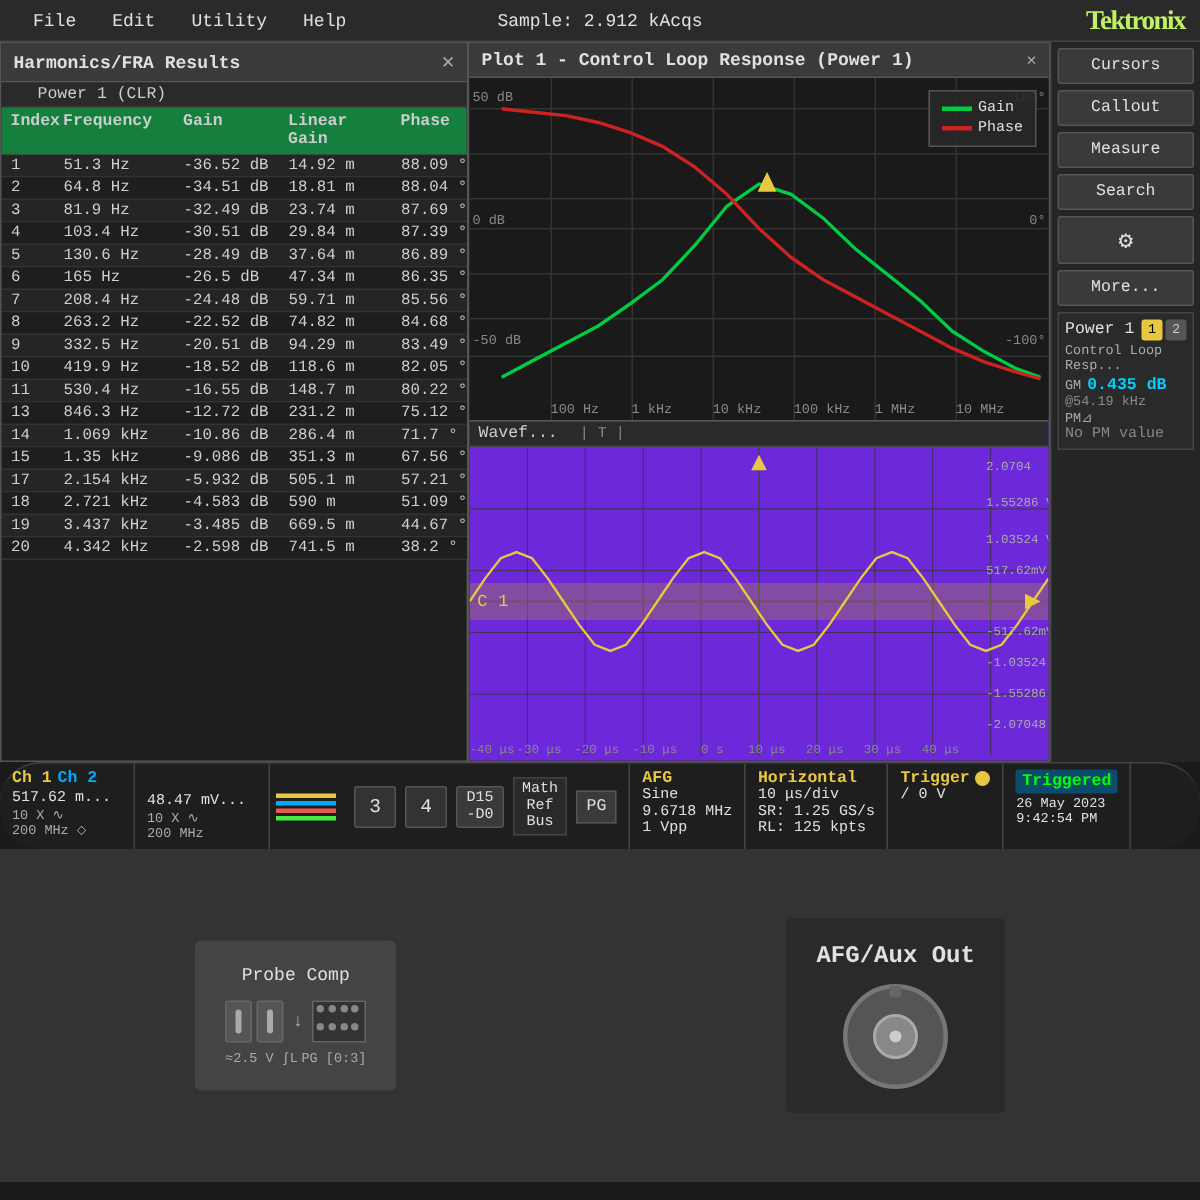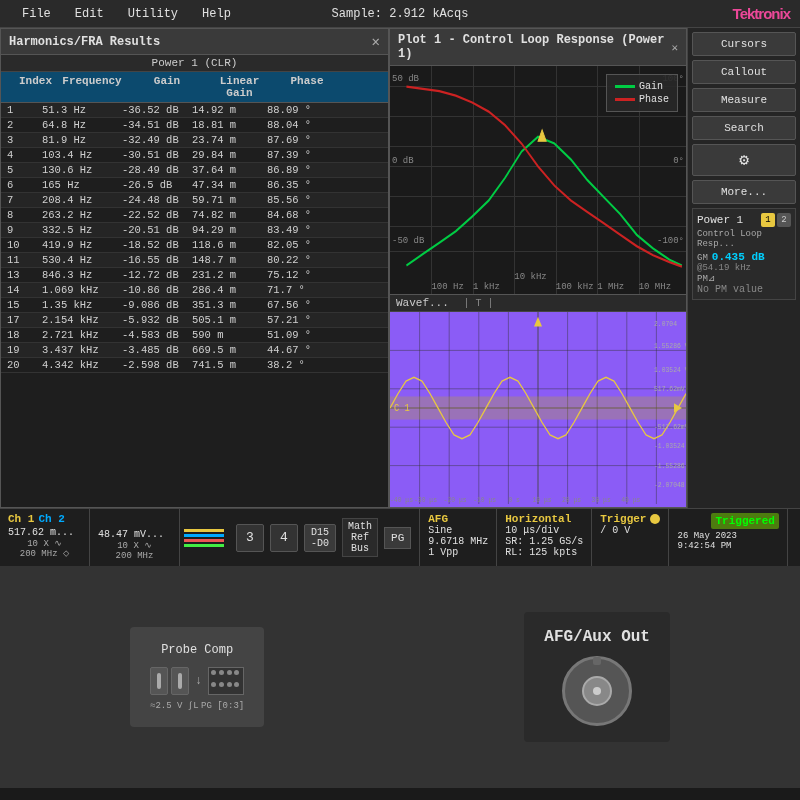--- a/index.html
+++ b/index.html
@@ -32,37 +32,37 @@
     #sample-info {
       position: absolute;
       left: 50%;
       transform: translateX(-50%);
       color: #e0e0e0;
       font-size: 12px;
     }
     #tektronix-logo {
       position: absolute;
       right: 10px;
-      color: #ec4899;
-      font-size: 15px;
+      color: #bef264;
+      font-size: 18px;
       font-weight: bold;
-      font-family: Liberation Sans, sans-serif;
+      font-family: Liberation Serif, serif;
       letter-spacing: -1px;
     }
 
     
     #main-area {
       display: flex;
       height: 480px;
       background: #1e1e1e;
     }
 
     
     #harmonics-panel {
-      width: 389px;
+      width: 312px;
       background: #1e1e1e;
       border: 1px solid #555;
       flex-shrink: 0;
     }
     #harmonics-header {
       background: #3a3a3a;
       padding: 4px 8px;
       display: flex;
       justify-content: space-between;
       align-items: center;
@@ -77,29 +77,27 @@
       color: #aaa;
       cursor: pointer;
       font-size: 14px;
     }
     #power-label {
       background: #2a2a2a;
       padding: 2px 24px;
       font-size: 11px;
       color: #ccc;
       border-bottom: 1px solid #444;
-      text-align: center;
     }
     #table-header {
       display: grid;
       grid-template-columns: 35px 80px 70px 75px 60px;
-      background: #0c4a6e;
+      background: #15803d;
       border-bottom: 1px solid #555;
-      padding: 2px 16px;
-      text-align: center;
+      padding: 2px 4px;
     }
     #table-header span {
       color: #ccc;
       font-size: 11px;
       font-weight: bold;
       padding: 1px 2px;
     }
     #table-body {
       overflow-y: auto;
       height: 380px;
@@ -186,41 +184,41 @@
       background: rgba(40,40,40,0.9);
       border: 1px solid #555;
       padding: 4px 8px;
       font-size: 10px;
     }
     .legend-item { display: flex; align-items: center; gap: 4px; margin: 2px 0; }
     .legend-color { width: 20px; height: 3px; }
 
     
     #waveform-area {
-      background: #8b5cf6;
+      background: #6d28d9;
       flex: 1;
       position: relative;
       overflow: hidden;
       border-top: 1px solid #555;
     }
     #waveform-header {
       background: #2a2a2a;
       padding: 2px 6px;
       font-size: 11px;
       color: #ccc;
       border-bottom: 1px solid #444;
     }
     #waveform-svg {
       width: 100%;
       height: calc(100% - 20px);
     }
 
     
     #right-panel {
-      width: 113px;
+      width: 100px;
       background: #252525;
       border-left: 1px solid #444;
       display: flex;
       flex-direction: column;
       padding: 4px;
       gap: 4px;
     }
     .ctrl-btn {
       background: #3a3a3a;
       border: 1px solid #555;
@@ -267,34 +265,35 @@
     .pm-label { color: #aaa; font-size: 9px; }
     .no-pm { color: #888; font-size: 10px; }
 
     
     #status-bar {
       height: 58px;
       background: #1e1e1e;
       display: flex;
       align-items: stretch;
       border-top: 1px solid #444;
+      border-radius: 27px;
     }
     .ch-block {
       padding: 4px 8px;
       border-right: 1px solid #444;
       min-width: 90px;
     }
     .ch-label {
       font-size: 11px;
       font-weight: bold;
       margin-bottom: 2px;
     }
     .ch1-label { color: #e8c840; }
     .ch-value { color: #e0e0e0; font-size: 10px; }
-    .ch-sub { color: #aaa; font-size: 9px; text-align: center; }
+    .ch-sub { color: #aaa; font-size: 9px; }
 
     .center-controls {
       display: flex;
       align-items: center;
       padding: 0 8px;
       gap: 6px;
     }
     .num-btn {
       background: #333;
       border: 1px solid #555;
@@ -368,28 +367,27 @@
       border-radius: 50%;
       margin-left: 4px;
     }
 
     .triggered-block {
       padding: 4px 8px;
       border-right: 1px solid #444;
       min-width: 70px;
     }
     .triggered-label {
-      background: #4d7c0f;
+      background: #0c4a6e;
       color: #00ff00;
       padding: 2px 4px;
       font-size: 11px;
       font-weight: bold;
       border-radius: 2px;
       margin-bottom: 2px;
-      margin-left: 34px;
     }
     .date-val { color: #e0e0e0; font-size: 9px; }
 
     
     #bottom-physical {
       height: 222px;
       background: #333;
       display: flex;
       align-items: center;
       justify-content: space-around;
@@ -677,21 +675,21 @@
 
         <polyline points="20,175 40,165 60,155 80,145 100,132 120,118 140,98 160,75 180,62 200,68 220,82 240,100 260,115 280,130 300,148 320,160 340,170 355,175" fill="none" stroke="#00cc44" stroke-width="2"></polyline>
 
         <polyline points="20,18 40,20 60,22 80,26 100,32 120,40 140,52 160,68 180,88 200,105 220,118 240,128 260,138 280,148 300,158 320,166 340,172 355,176" fill="none" stroke="#cc2222" stroke-width="2"></polyline>
 
         <polygon points="185,56 180,66 190,66" fill="#e8c840" stroke="#e8c840" stroke-width="1"></polygon>
       </svg>
 
       <span class="x-label" style="left:14%; bottom:2px;">100 Hz</span>
       <span class="x-label" style="left:28%; bottom:2px;">1 kHz</span>
-      <span class="x-label" style="left:42%; bottom:12px;">10 kHz</span>
+      <span class="x-label" style="left:42%; bottom:2px;">10 kHz</span>
       <span class="x-label" style="left:56%; bottom:2px;">100 kHz</span>
       <span class="x-label" style="left:70%; bottom:2px;">1 MHz</span>
       <span class="x-label" style="left:84%; bottom:2px;">10 MHz</span>
 
       <div id="plot-legend">
         <div class="legend-item">
           <div class="legend-color" style="background:#00cc44;"></div>
           <span>Gain</span>
         </div>
         <div class="legend-item">

